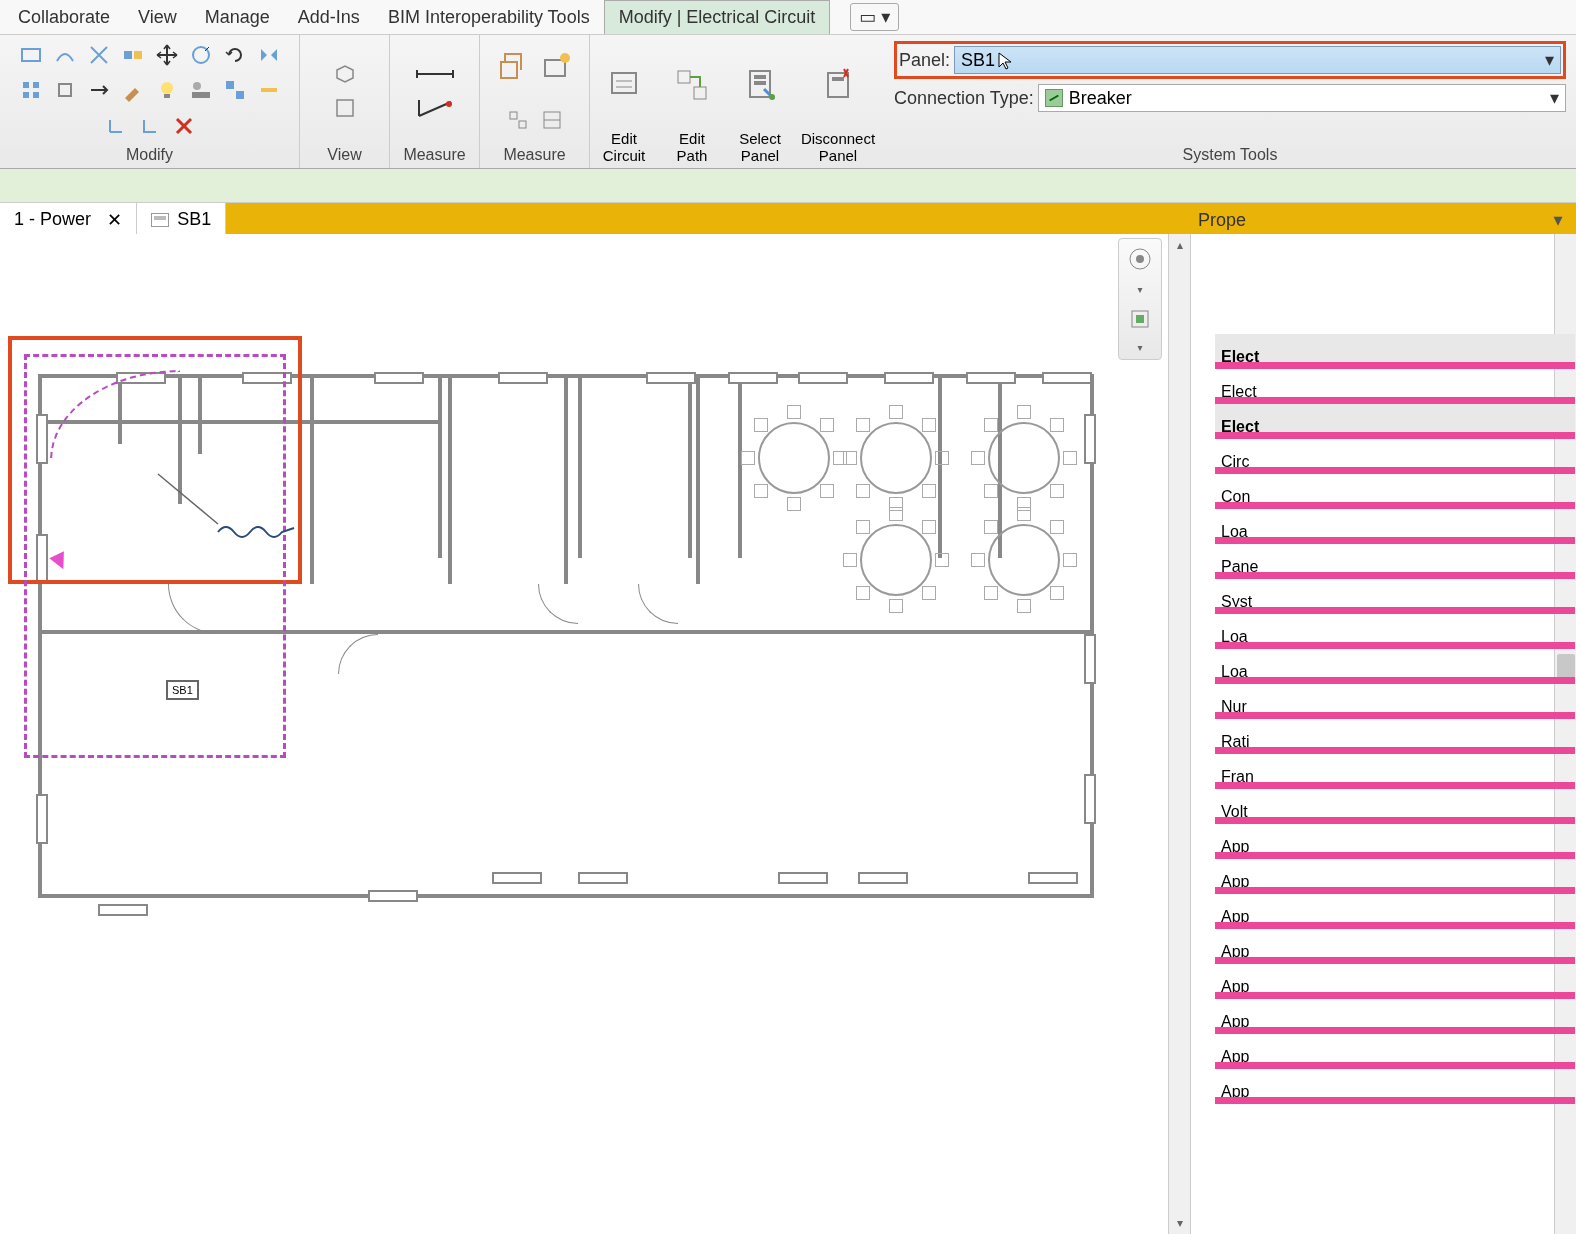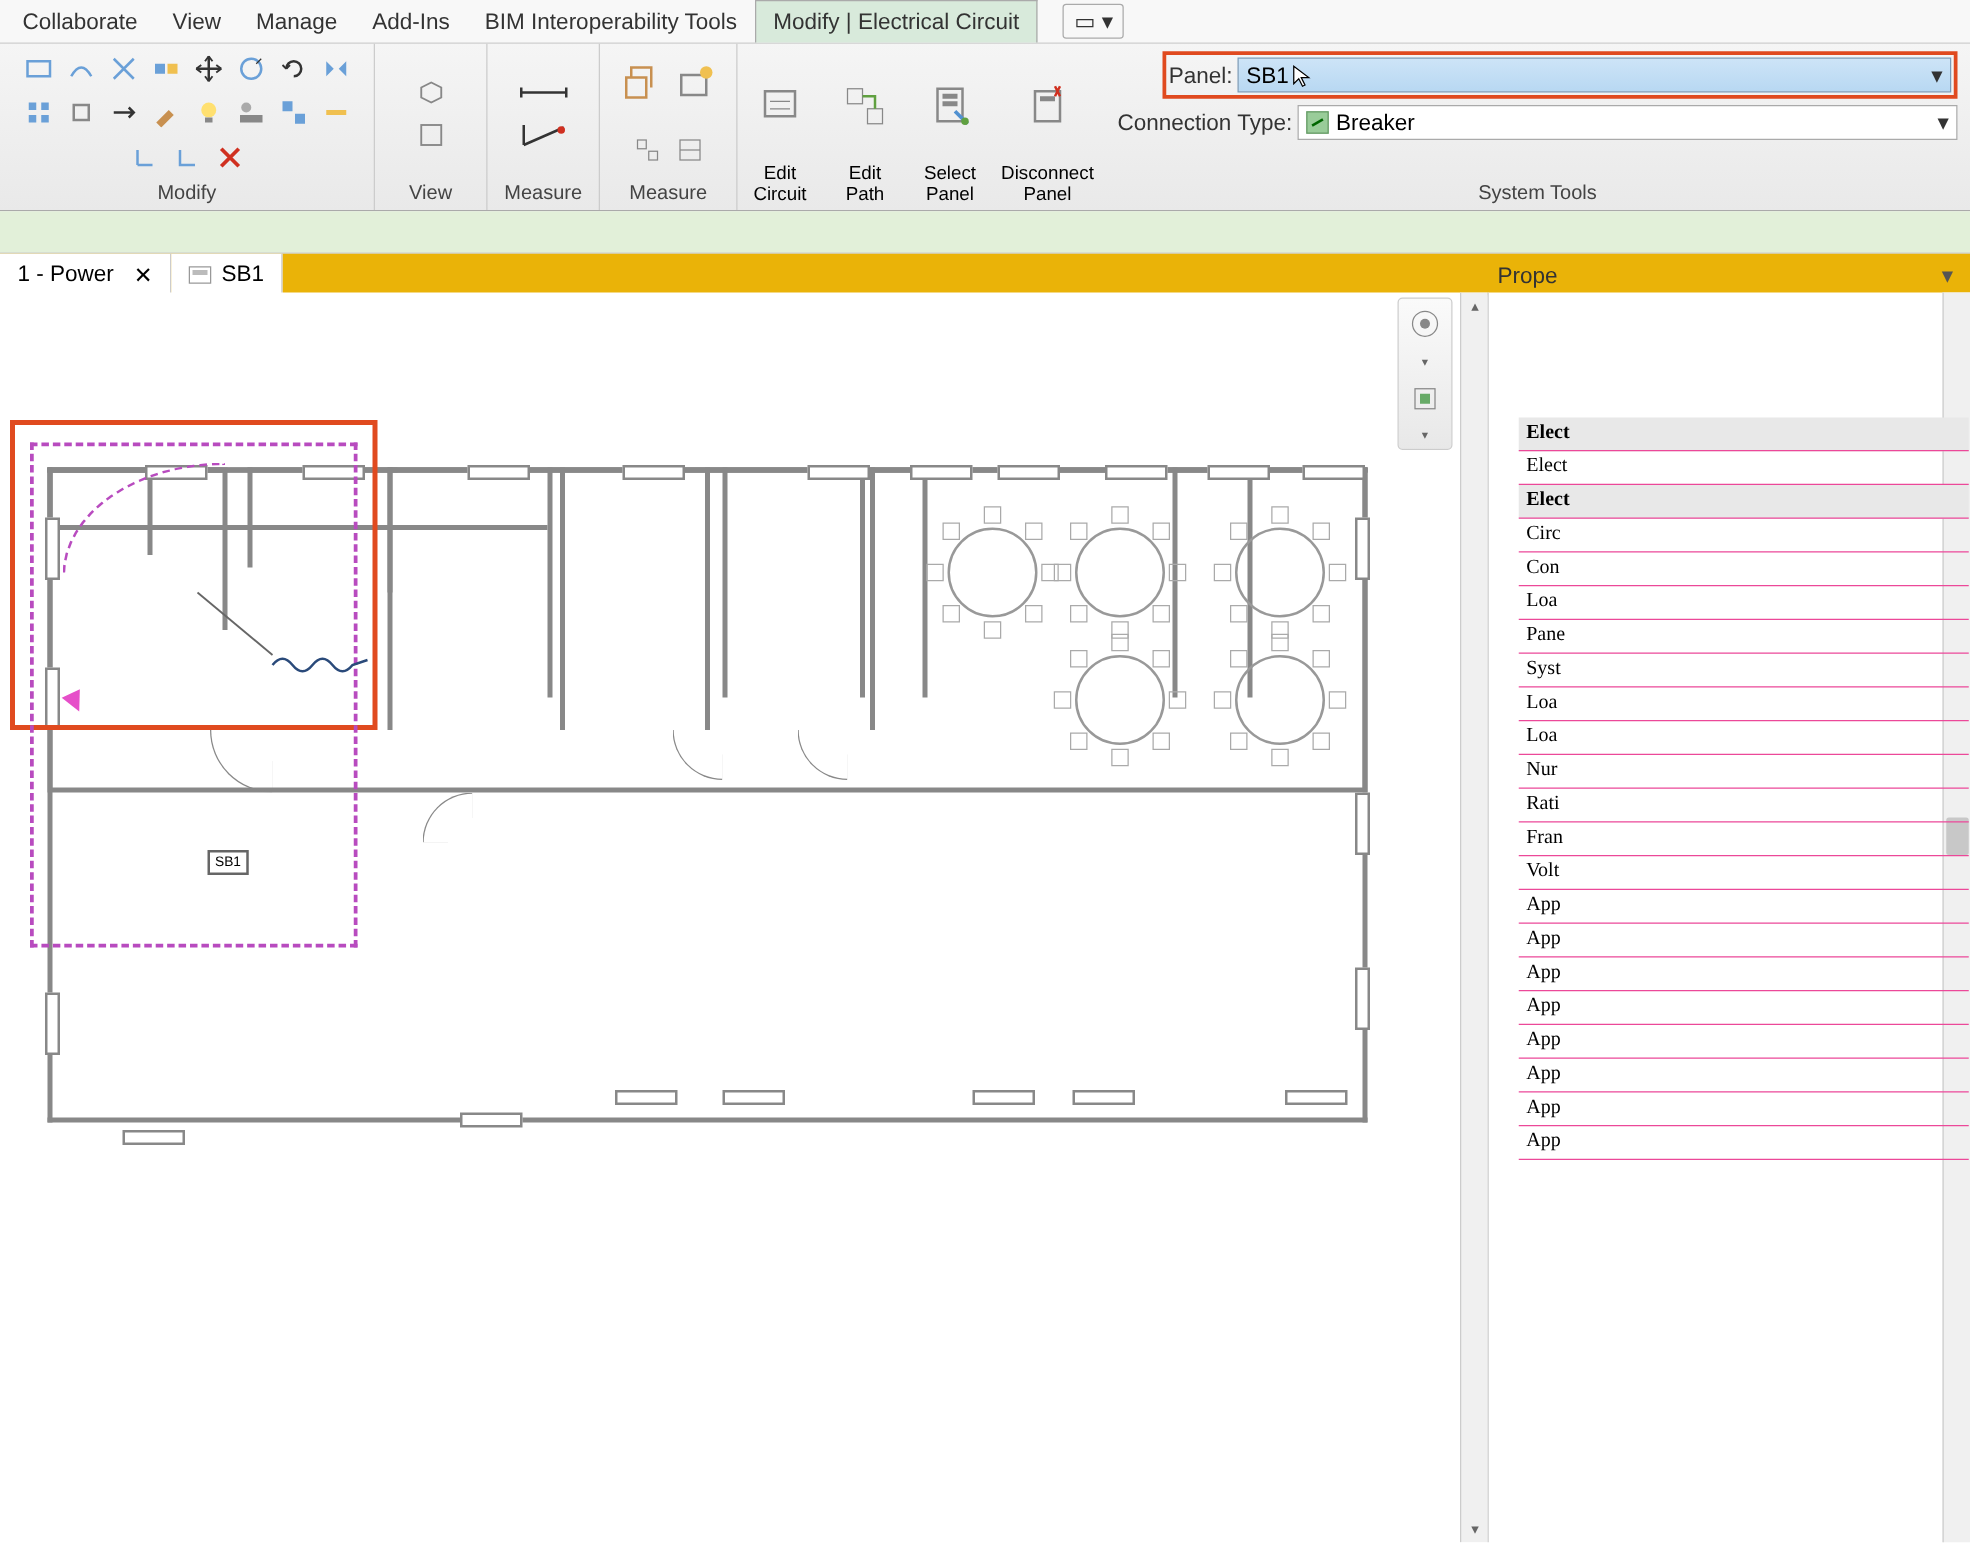--- a/index.html
+++ b/index.html
@@ -16,21 +16,21 @@
 .group-icons { display: flex; flex-wrap: wrap; gap: 4px; align-items: center; justify-content: center; flex: 1; }
 .group-label { font-size: 16px; color: #444; text-align: center; padding-top: 4px; }
 .ribbon-btn { width: 30px; height: 30px; display: flex; align-items: center; justify-content: center; border: 1px solid transparent; border-radius: 2px; cursor: pointer; }
 .big-btn { display: flex; flex-direction: column; align-items: center; justify-content: center; width: 68px; height: 100%; padding: 4px 2px; font-size: 15px; text-align: center; cursor: pointer; }
 .big-btn .icon-area { flex: 1; display: flex; align-items: center; justify-content: center; }
 
 
 .system-tools { flex: 1; display: flex; flex-direction: column; padding: 4px 10px 4px 12px; }
 .st-row { display: flex; align-items: center; height: 38px; }
 .st-label { font-size: 18px; color: #333; white-space: nowrap; }
-.panel-row { border: 3px solid #e04a1f; padding: 2px; margin-top: 2px; margin-left: 36px; }
+.panel-row { border: 3px solid #e04a1f; padding: 2px; margin-top: 2px; }
 .panel-dropdown { flex: 1; height: 28px; background: linear-gradient(#cde4f7,#b8d8f2); border: 1px solid #7a9ab8; margin-left: 4px; display: flex; align-items: center; padding: 0 6px; font-size: 18px; position: relative; }
 .panel-dropdown::after { content: "▾"; position: absolute; right: 6px; color: #333; }
 .conn-dropdown { flex: 1; height: 28px; background: #fff; border: 1px solid #aaa; margin-left: 4px; display: flex; align-items: center; padding: 0 6px; font-size: 18px; position: relative; }
 .conn-dropdown::after { content: "▾"; position: absolute; right: 6px; color: #333; }
 .conn-icon { width: 18px; height: 18px; background: #9c9; border: 1px solid #696; margin-right: 6px; position: relative; }
 .conn-icon::after { content: ""; position: absolute; width: 10px; height: 2px; background: #060; top: 7px; left: 3px; transform: rotate(-30deg); }
 
 
 .ribbon-strip { height: 34px; background: #e2f0d9; border-bottom: 1px solid #ccc; }
 
@@ -42,21 +42,21 @@
 .tab-icon { width: 18px; height: 14px; border: 1px solid #999; position: relative; }
 .tab-icon::after { content: ""; position: absolute; left: 2px; top: 2px; right: 2px; height: 4px; background: #bbb; }
 .tabbar-dropdown { width: 24px; height: 24px; margin-left: auto; margin-right: 6px; display: flex; align-items: center; justify-content: center; color: #555; cursor: pointer; }
 
 
 .properties-label { position: absolute; left: 1190px; top: 202px; font-size: 18px; color: #333; padding: 8px; }
 .right-panel { position: absolute; left: 1190px; top: 234px; width: 386px; background: #fff; border-left: 1px solid #ccc; height: 1000px; }
 .scroll-v { position: absolute; right: 0; top: 0; width: 22px; height: 100%; background: #f0f0f0; border-left: 1px solid #ccc; }
 .scroll-thumb { position: absolute; left: 2px; width: 18px; background: #c8c8c8; border-radius: 2px; }
 .prop-row-list { position: absolute; left: 24px; top: 100px; width: 360px; }
-.prop-row { height: 27px; font-size: 16px; padding: 3px 6px; border-bottom: 1px solid #ec4899; white-space: nowrap; overflow: hidden; font-family: Liberation Serif, serif; }
+.prop-row { height: 27px; font-size: 16px; padding: 14px 6px; border-bottom: 7px solid #ec4899; white-space: nowrap; overflow: hidden; }
 .prop-row.header { background: #e8e8e8; font-weight: 600; }
 
 
 .canvas-wrap { position: absolute; left: 0; top: 234px; width: 1190px; height: 1000px; background: #fff; overflow: hidden; }
 .canvas-scroll { position: absolute; right: 0; top: 0; width: 22px; height: 100%; background: #f0f0f0; border-left: 1px solid #ccc; }
 .canvas-scroll .up, .canvas-scroll .dn { position: absolute; left: 0; width: 22px; height: 22px; display: flex; align-items: center; justify-content: center; font-size: 12px; color: #666; }
 .canvas-scroll .up { top: 0; }
 .canvas-scroll .dn { bottom: 0; }
 
 

